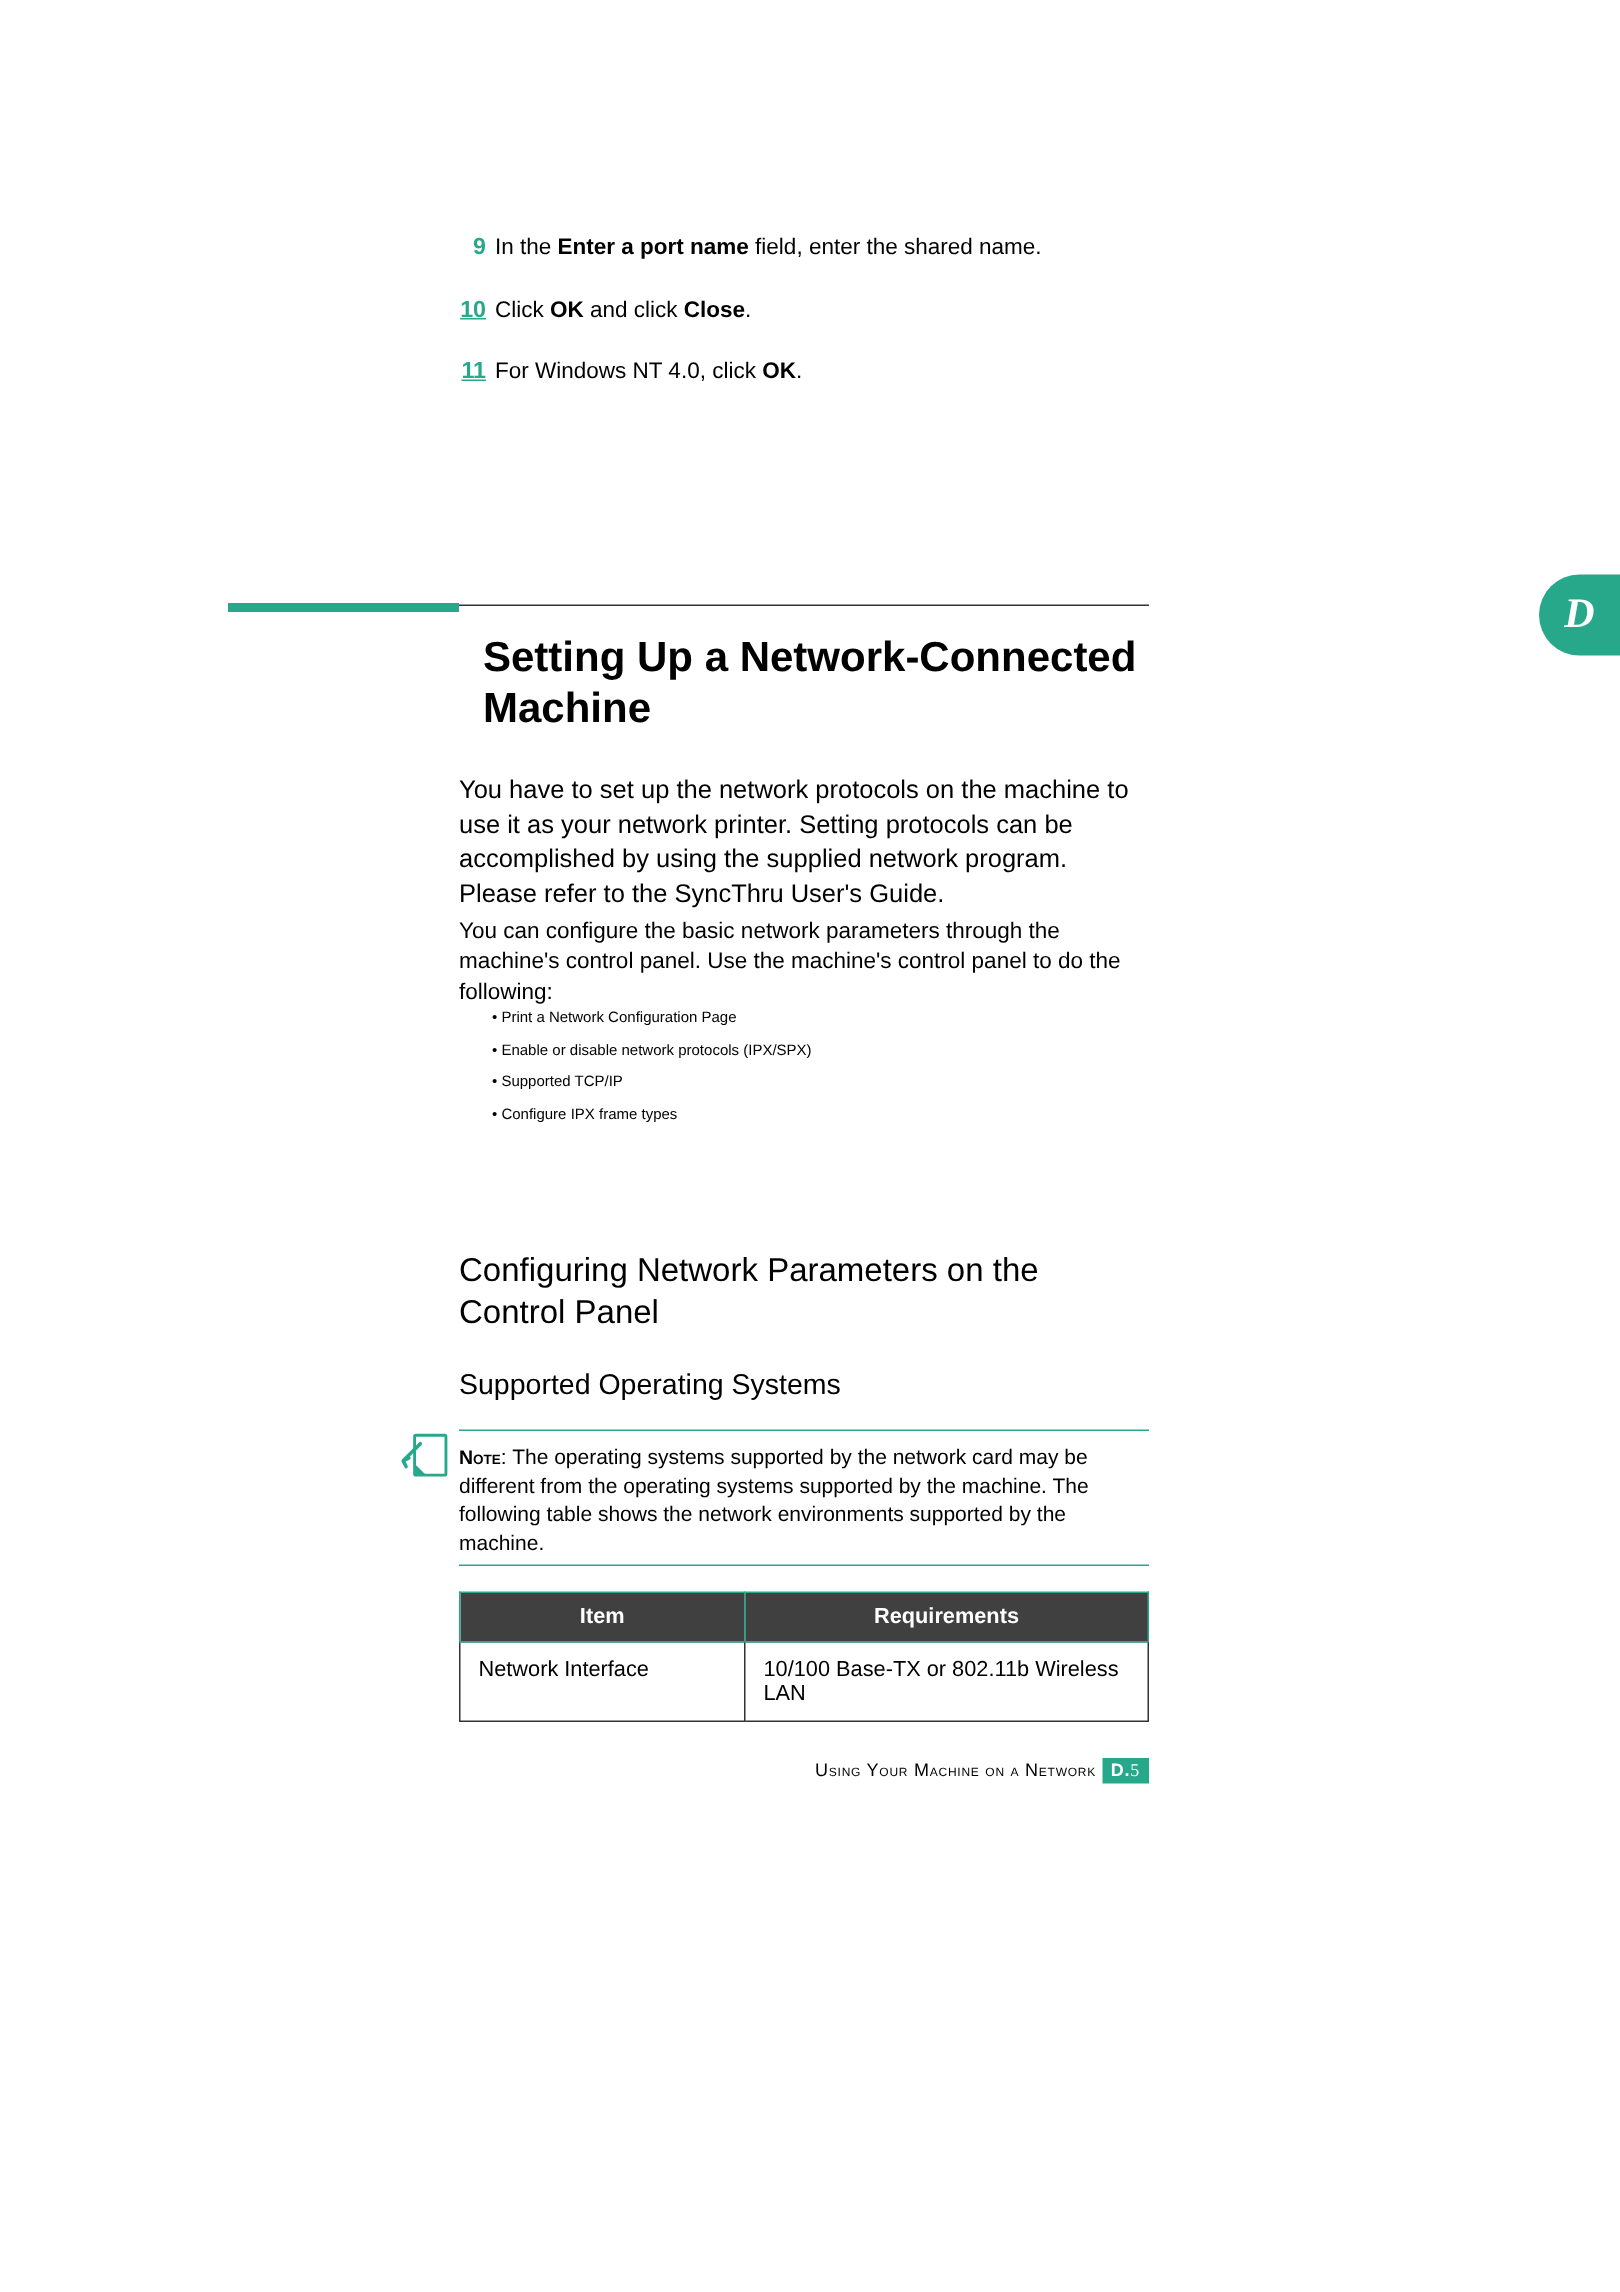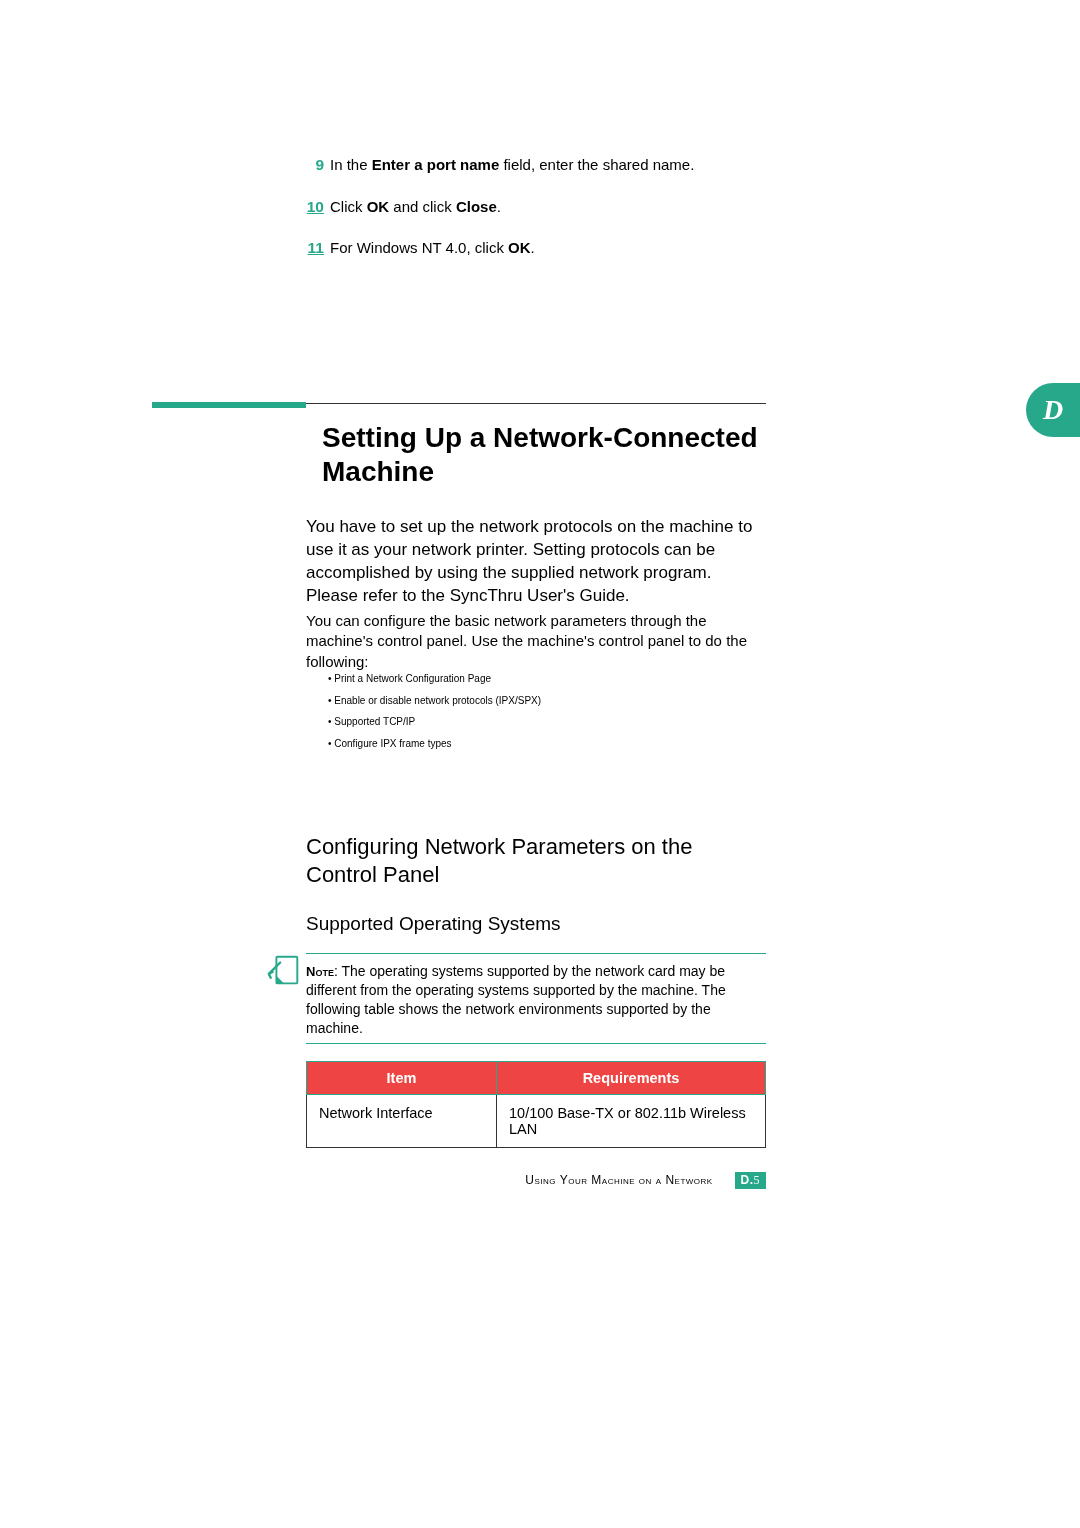--- a/index.html
+++ b/index.html
@@ -165,21 +165,21 @@
   }
   .tbl {
     position: absolute;
     left: 306px;
     top: 1061px;
     width: 460px;
     border-collapse: collapse;
     font-size: 14.5px;
   }
   .tbl th {
-    background: #ef4444;
+    background: #404040;
     color: #fff;
     font-weight: bold;
     padding: 8px 10px;
     border: 1px solid #27a88b;
     text-align: center;
   }
   .tbl td {
     border: 1px solid #333;
     padding: 10px 12px;
     vertical-align: top;
@@ -194,21 +194,21 @@
     font-size: 12px;
     font-variant: small-caps;
     letter-spacing: 0.5px;
   }
   .footer-badge {
     display: inline-block;
     background: #27a88b;
     color: #fff;
     padding: 1px 6px;
     font-variant: normal;
-    margin-left: 18px;
+    margin-left: 0;
     font-weight: bold;
   }
   .footer-badge .pg {
     font-family: Georgia, serif;
     font-weight: normal;
   }
 </style>
 </head>
 <body>
 

